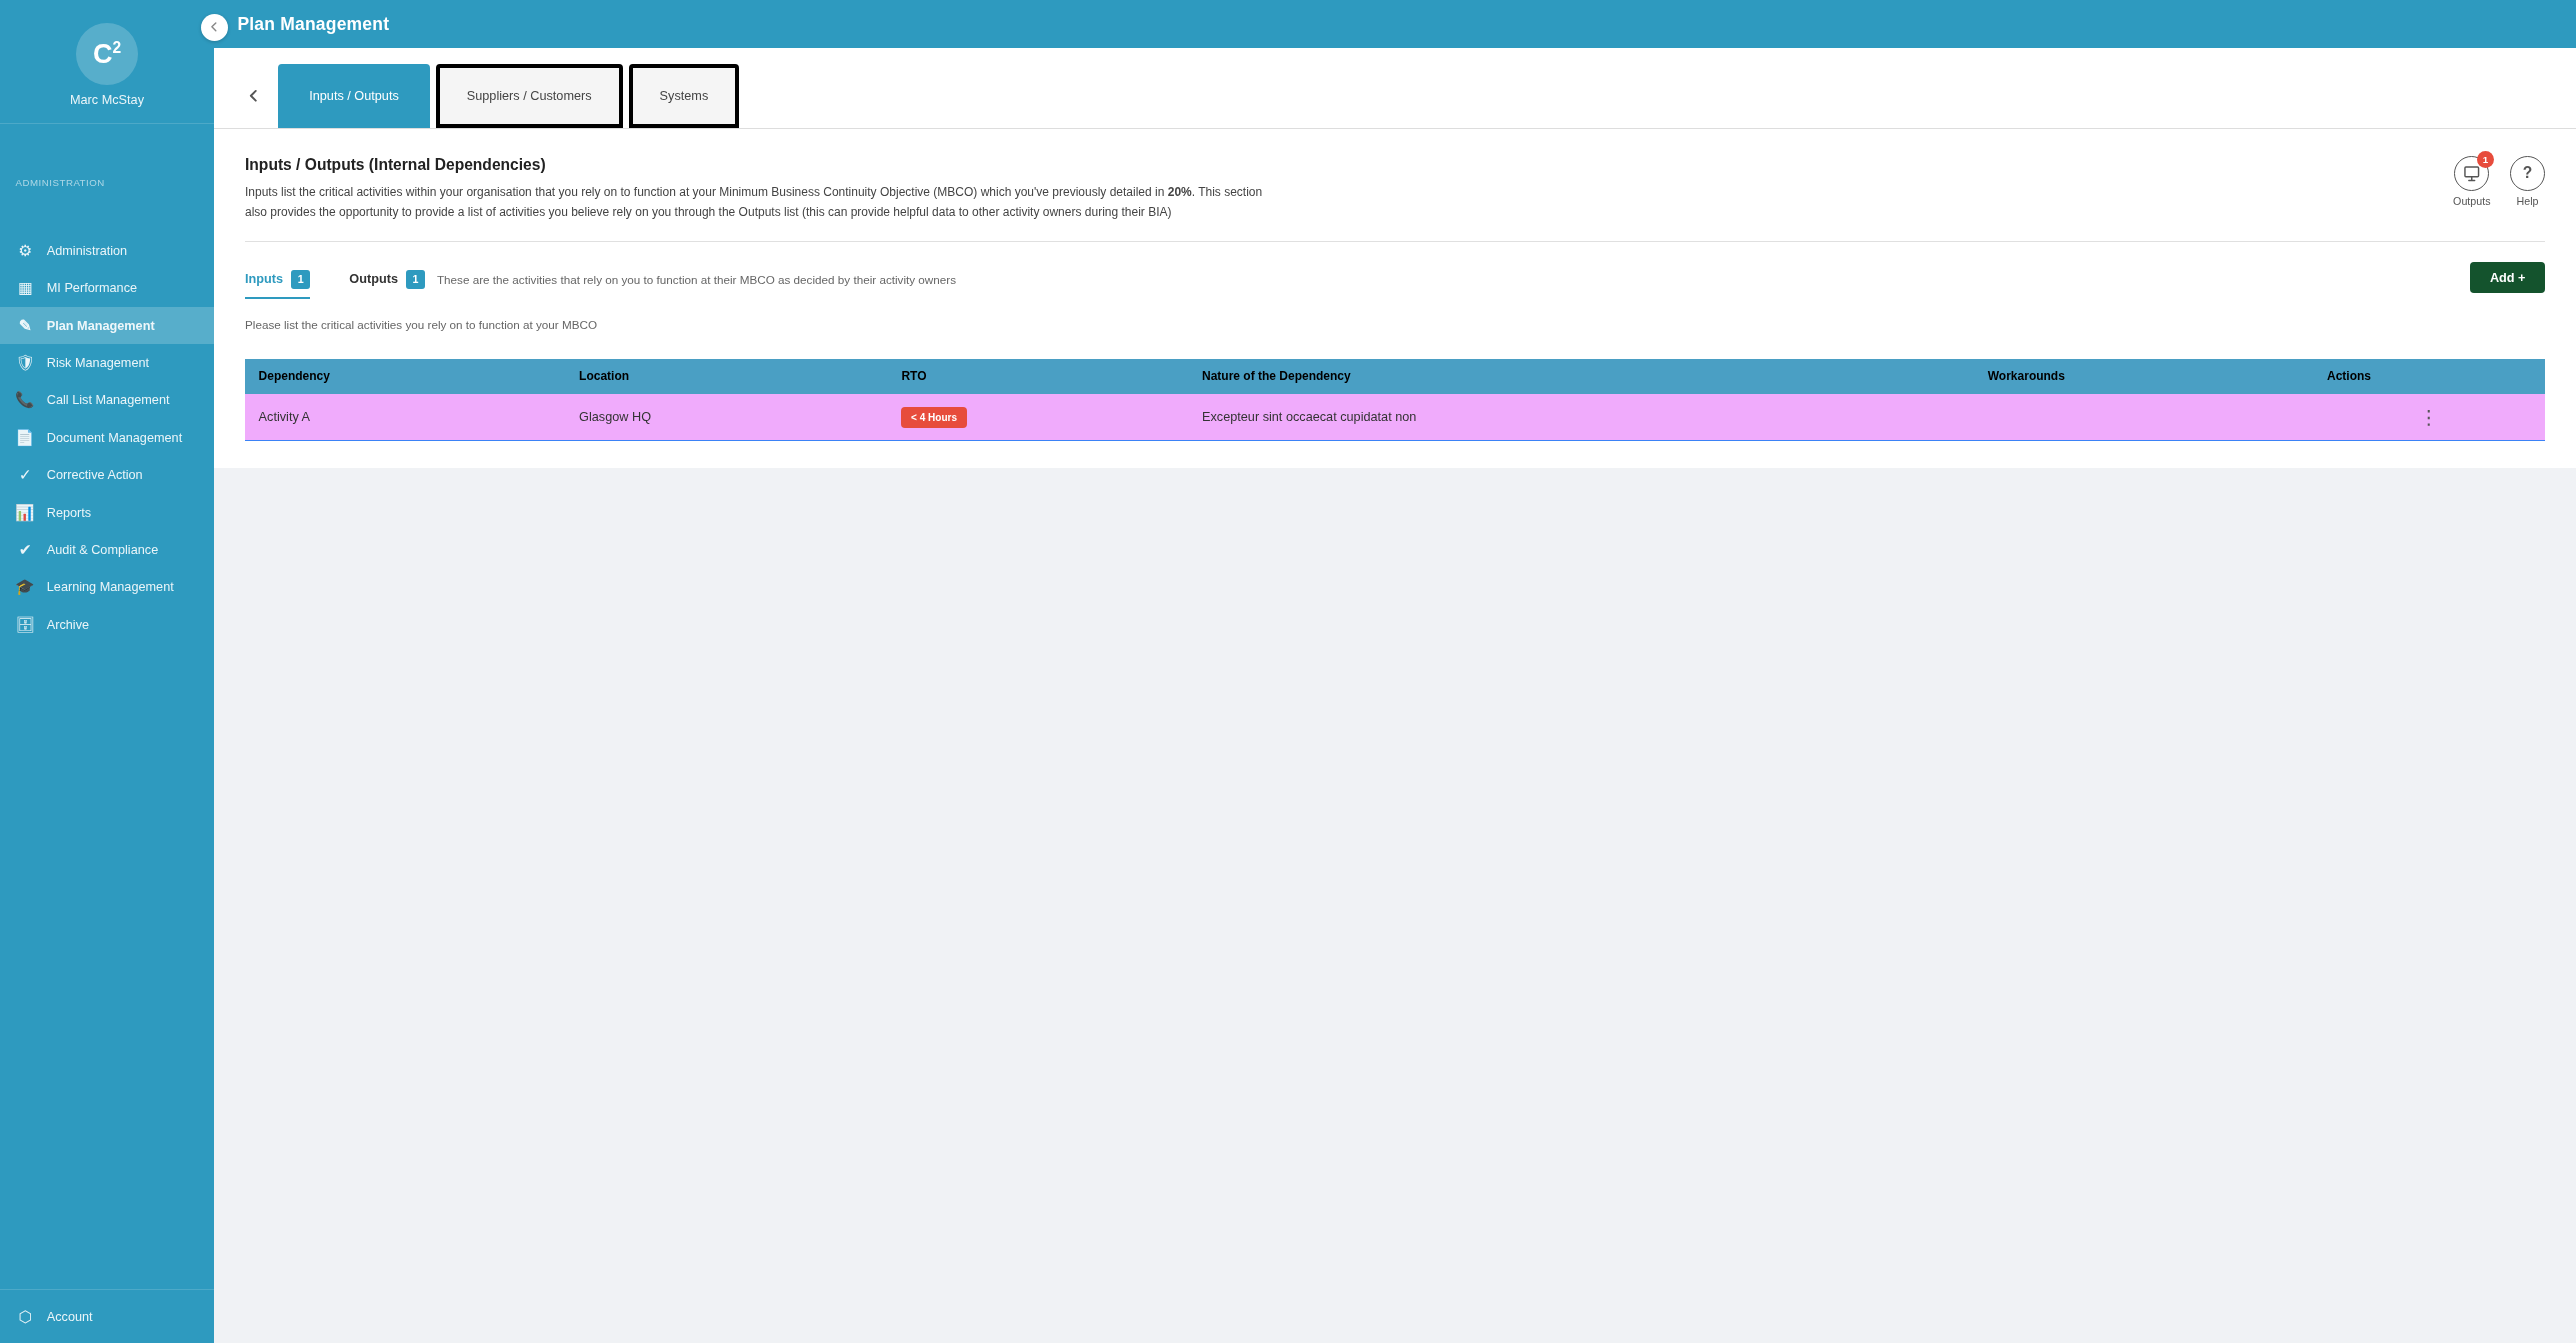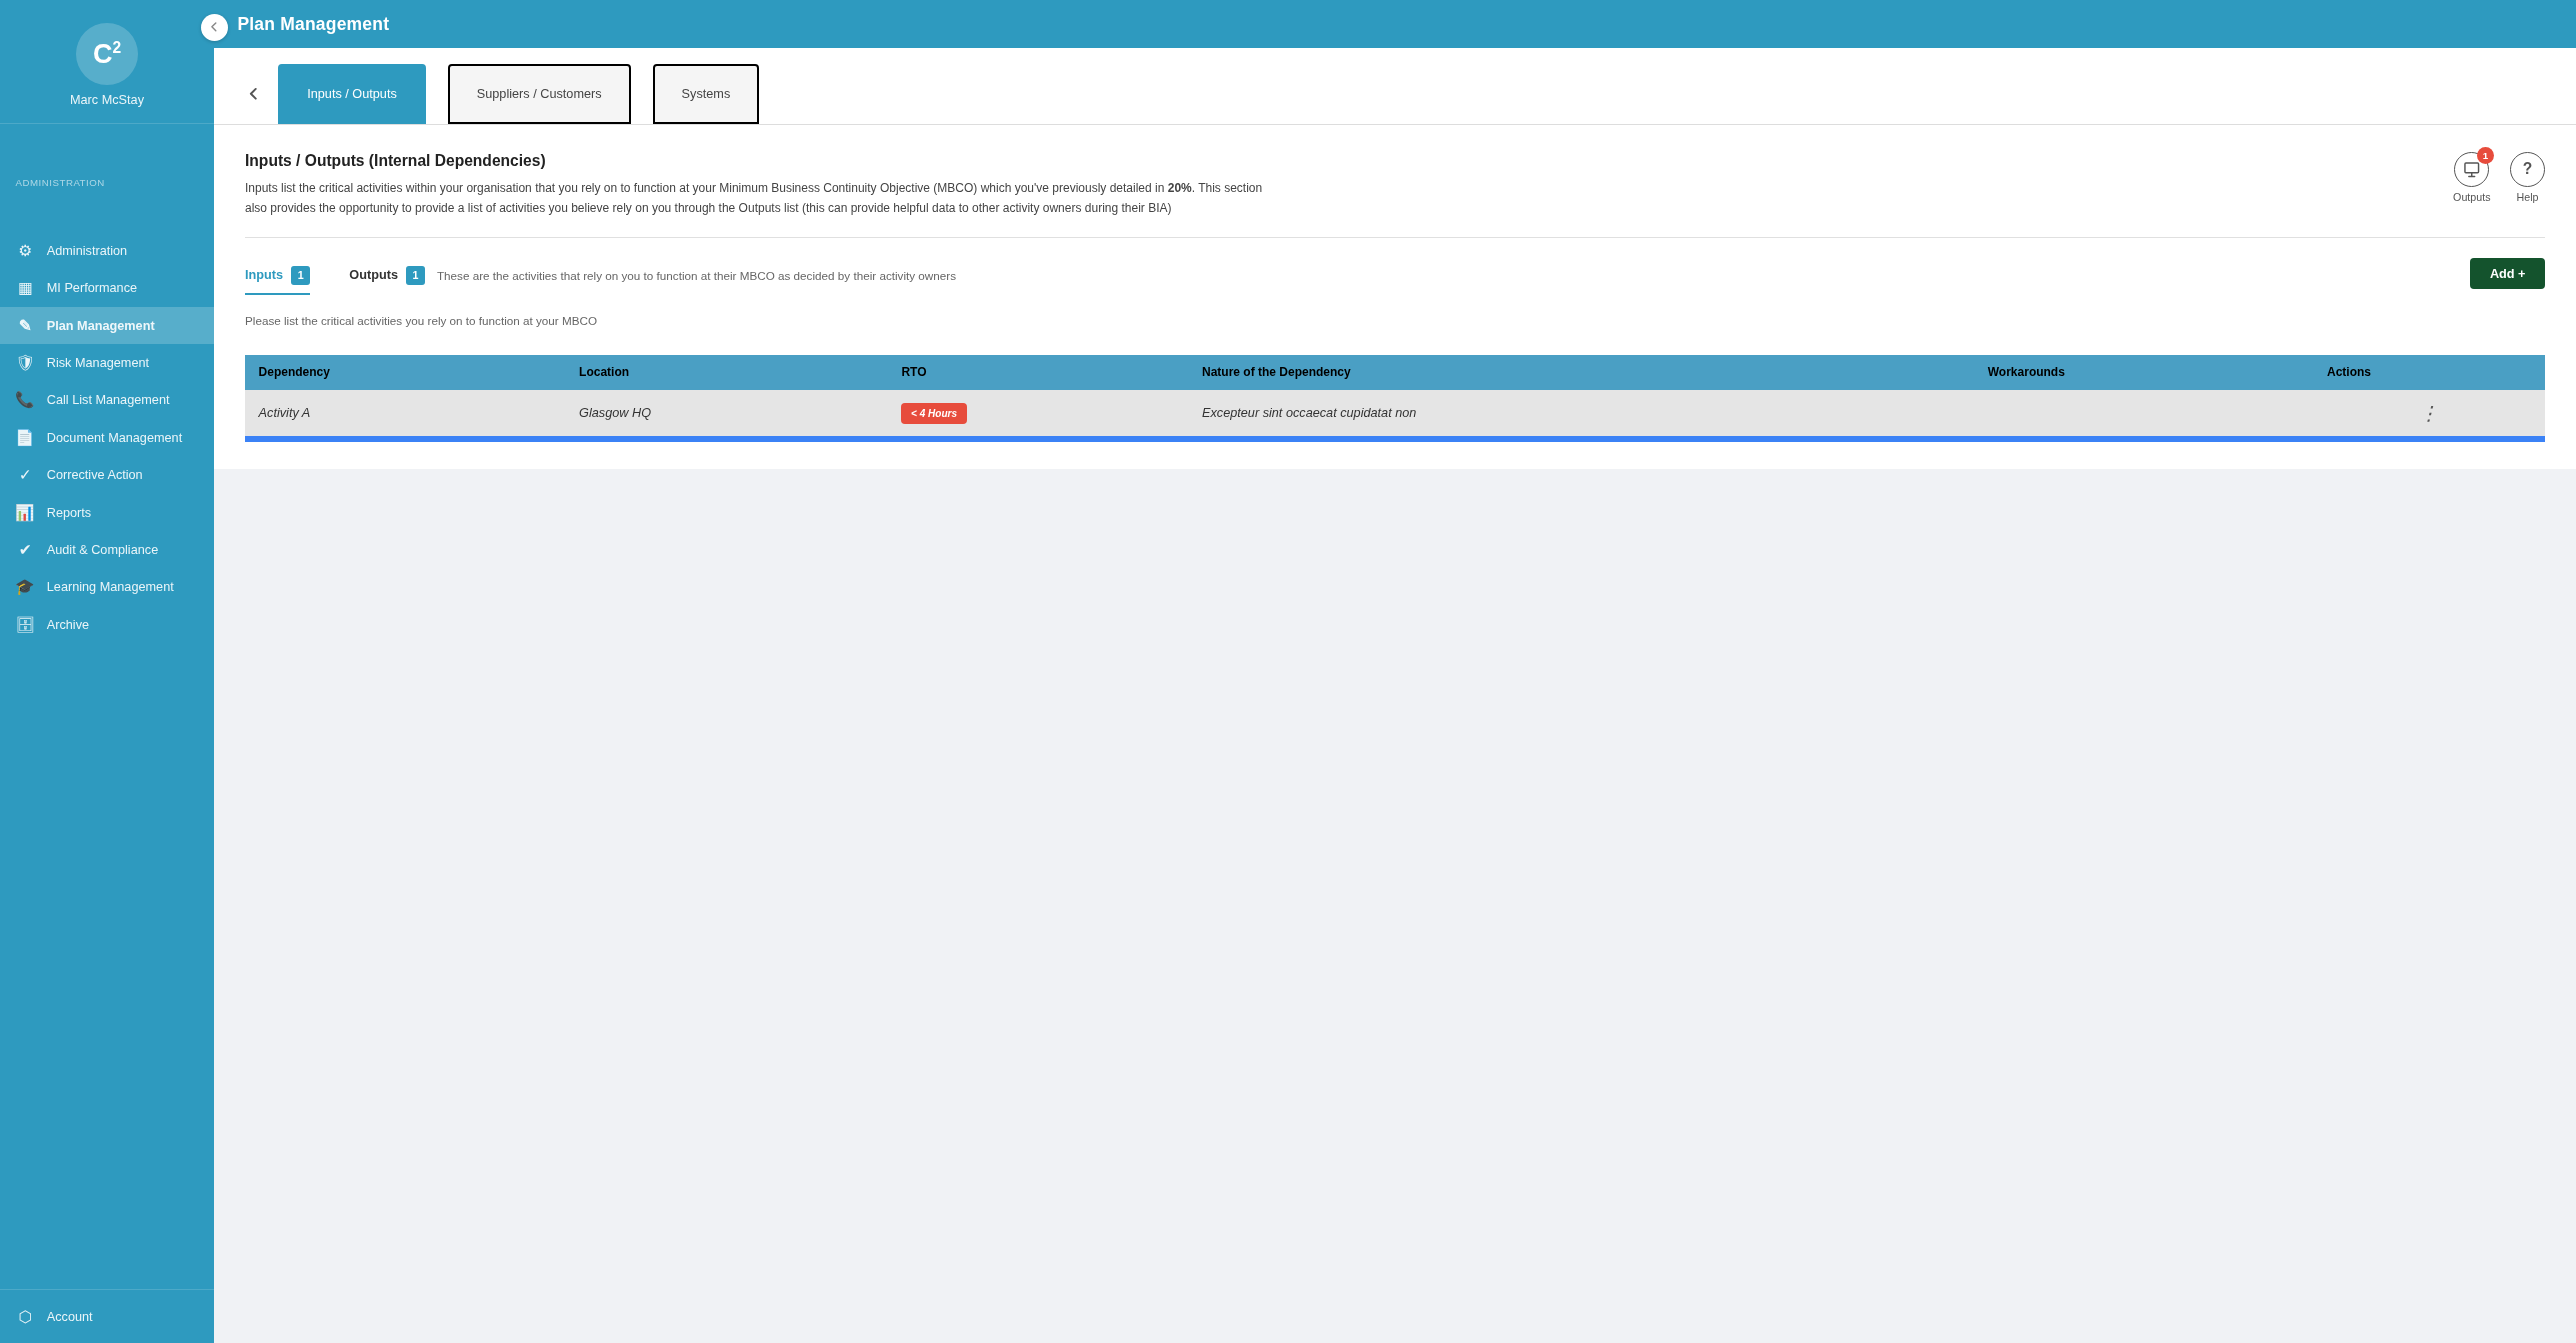--- a/index.html
+++ b/index.html
@@ -121,28 +121,28 @@
       height: 37px;
       display: flex;
       align-items: center;
       justify-content: center;
       cursor: pointer;
       color: #555;
       margin-right: 7.8px;
     }
     .tab-btn {
       padding: 21px 27px;
-      border: 2px solid #000000;
+      border: 4px solid #000000;
       background: #f5f5f5;
       color: #444;
       font-size: 12.7px;
       font-weight: 500;
       cursor: pointer;
       border-radius: 3.9px 3.9px 0 0;
-      margin-right: 22px;
+      margin-right: 6px;
       transition: background 0.15s;
     }
     .tab-btn.active {
       background: #2e9abf;
       color: white;
       border-color: #2e9abf;
     }
 
     
     .content-area {
@@ -295,23 +295,22 @@
       background: #4a9fc4;
       color: #000000;
     }
     .data-table thead th {
       padding: 10.7px 13.6px;
       text-align: left;
       font-weight: 600;
       font-size: 12px;
     }
     .data-table tbody tr {
-      border-bottom: 6px solid #3b82f6;
-      background: #e5e5e5;
-      font-style: italic;
+      border-bottom: 1px solid #3b82f6;
+      background: #f0abfc;
     }
     .data-table tbody td {
       padding: 11.7px 13.6px;
       color: #333;
       font-size: 12.7px;
     }
 
     .rto-badge {
       background: #e74c3c;
       color: white;

